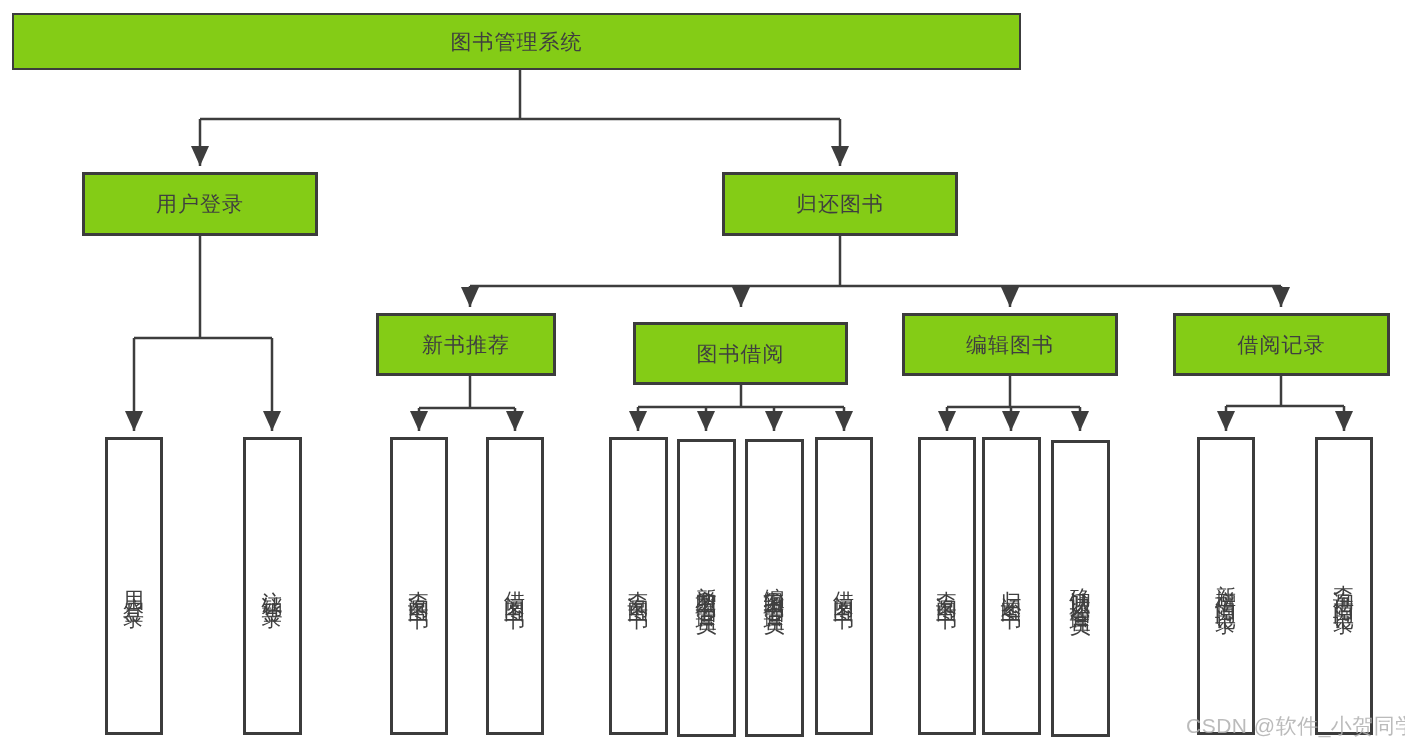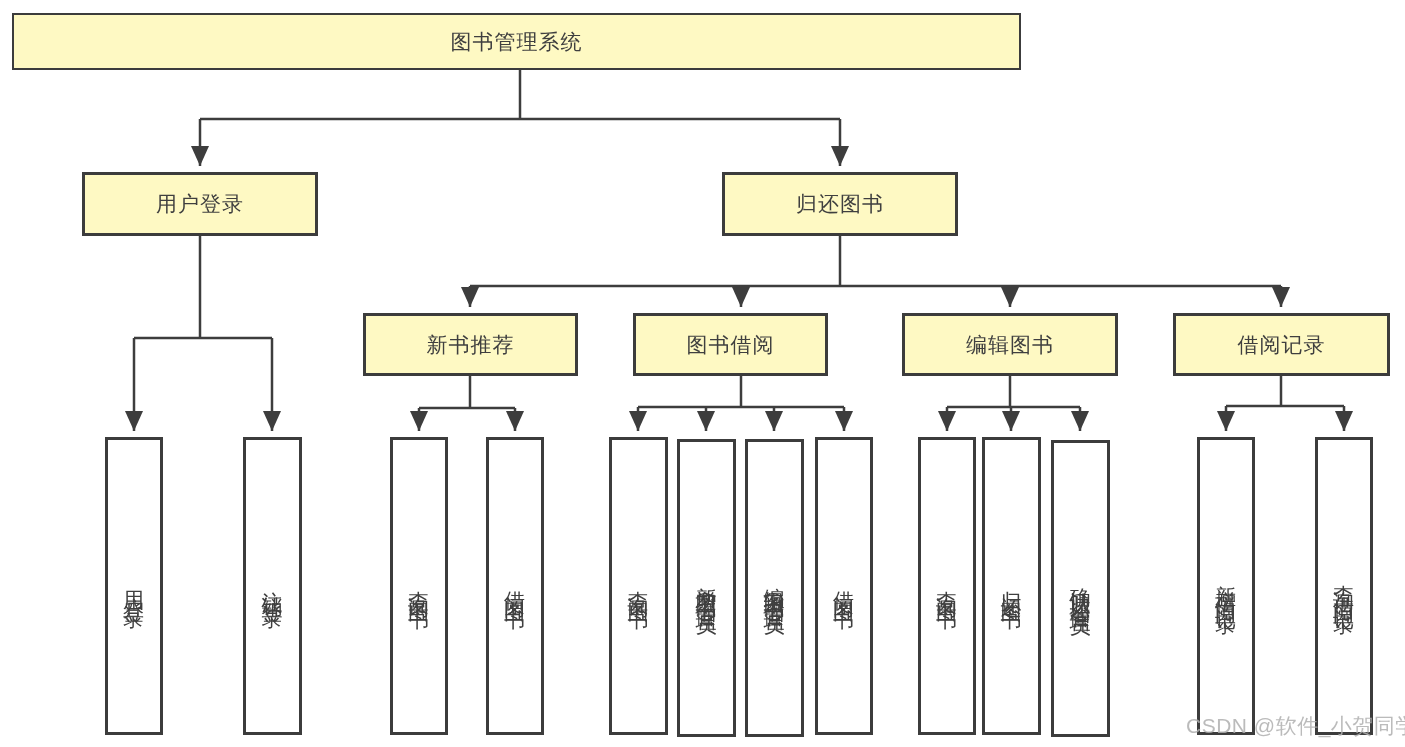--- a/index.html
+++ b/index.html
@@ -2,21 +2,21 @@
 <html><head>
 <meta charset="utf-8">
 <style>
   html,body { margin:0; padding:0; background:#ffffff; }
   .canvas {
     position:relative; width:1405px; height:747px; background:#ffffff;
     font-family:"Liberation Sans", sans-serif; color:#3f3f3f; overflow:hidden;
   }
   svg.connectors { position:absolute; left:0; top:0; width:1405px; height:747px; }
   .node {
-    position:absolute; box-sizing:border-box; background:#fef9c3;
+    position:absolute; box-sizing:border-box; background:#84cc16;
     border:3px solid #3c3c3c; display:flex; align-items:center; justify-content:center;
     font-size:21px; letter-spacing:1px; white-space:nowrap;
   }
   .node.root { border-width:2px; }
   .vnode {
     position:absolute; box-sizing:border-box; background:#ffffff;
     border:3px solid #3c3c3c; display:flex; align-items:center; justify-content:center;
     writing-mode:vertical-rl; text-orientation:mixed;
     font-size:21px; letter-spacing:6px; line-height:1.0;
   }
@@ -78,22 +78,22 @@
       <path d="M1226,406 L1226,431" marker-end="url(#arrow)"></path>
       <path d="M1344,406 L1344,431" marker-end="url(#arrow)"></path>
     </g>
   </svg>
 
   <div class="node root" style="left:12px; top:13px; width:1009px; height:57px;">图书管理系统</div>
 
   <div class="node" style="left:82px; top:172px; width:236px; height:64px;">用户登录</div>
   <div class="node" style="left:722px; top:172px; width:236px; height:64px;">归还图书</div>
 
-  <div class="node" style="left:363px; top:313px; width:215px; height:63px;">新书推荐</div>
-  <div class="node" style="left:633px; top:313px; width:195px; height:63px;">图书借阅</div>
+  <div class="node" style="left:376px; top:313px; width:180px; height:63px;">新书推荐</div>
+  <div class="node" style="left:633px; top:322px; width:215px; height:63px;">图书借阅</div>
   <div class="node" style="left:902px; top:313px; width:216px; height:63px;">编辑图书</div>
   <div class="node" style="left:1173px; top:313px; width:217px; height:63px;">借阅记录</div>
 
   <div class="vnode" style="left:105px; top:437px; width:58px; height:298px;">用户登录</div>
   <div class="vnode" style="left:243px; top:437px; width:59px; height:298px;">注销登录</div>
 
   <div class="vnode" style="left:390px; top:437px; width:58px; height:298px;">查询图书</div>
   <div class="vnode" style="left:486px; top:437px; width:58px; height:298px;">借阅图书</div>
 
   <div class="vnode" style="left:609px; top:437px; width:59px; height:298px;">查询图书</div>

